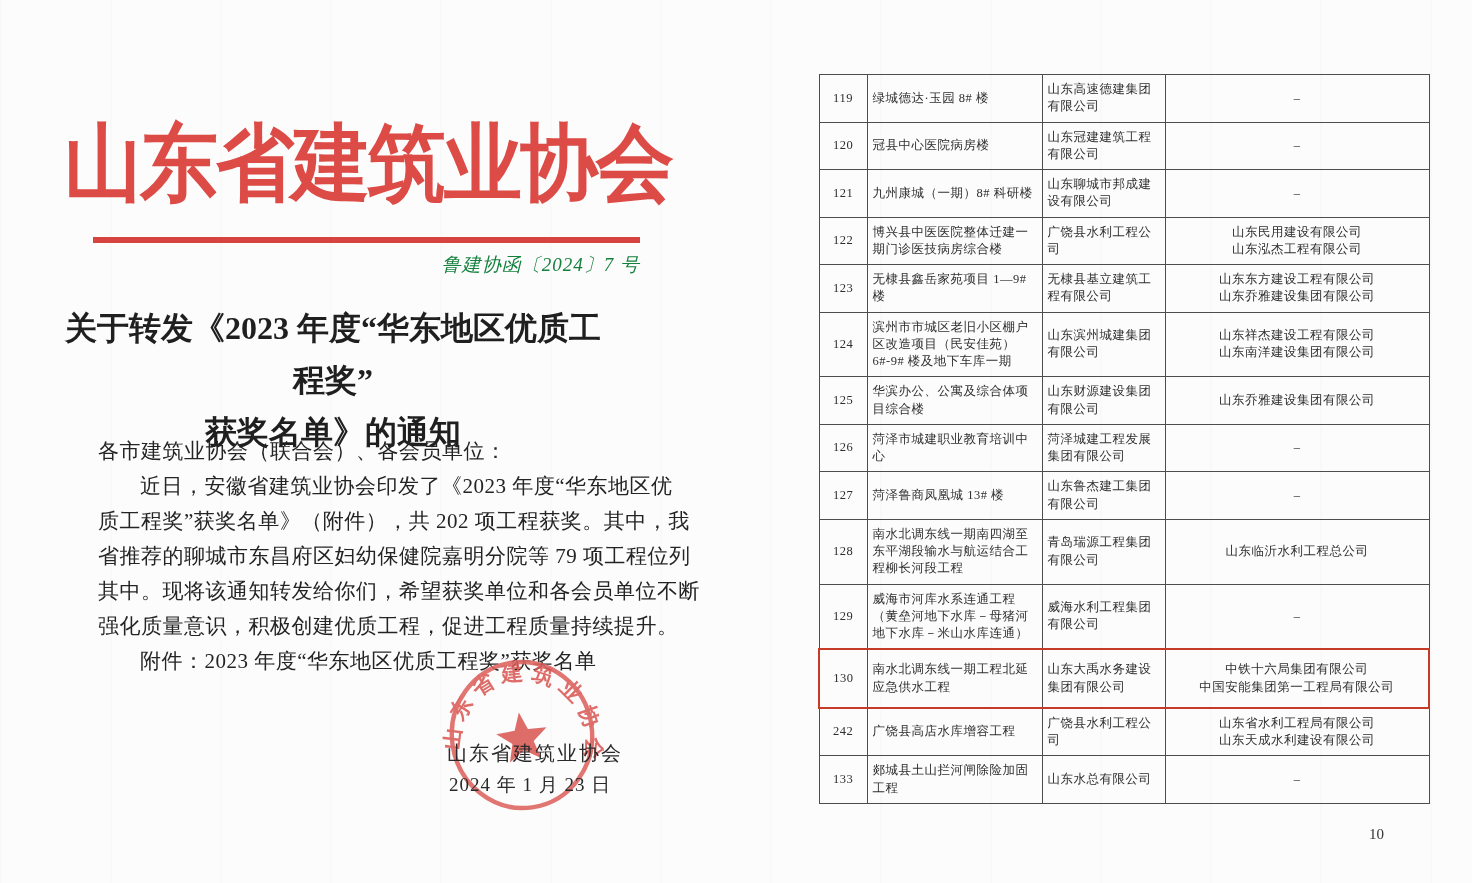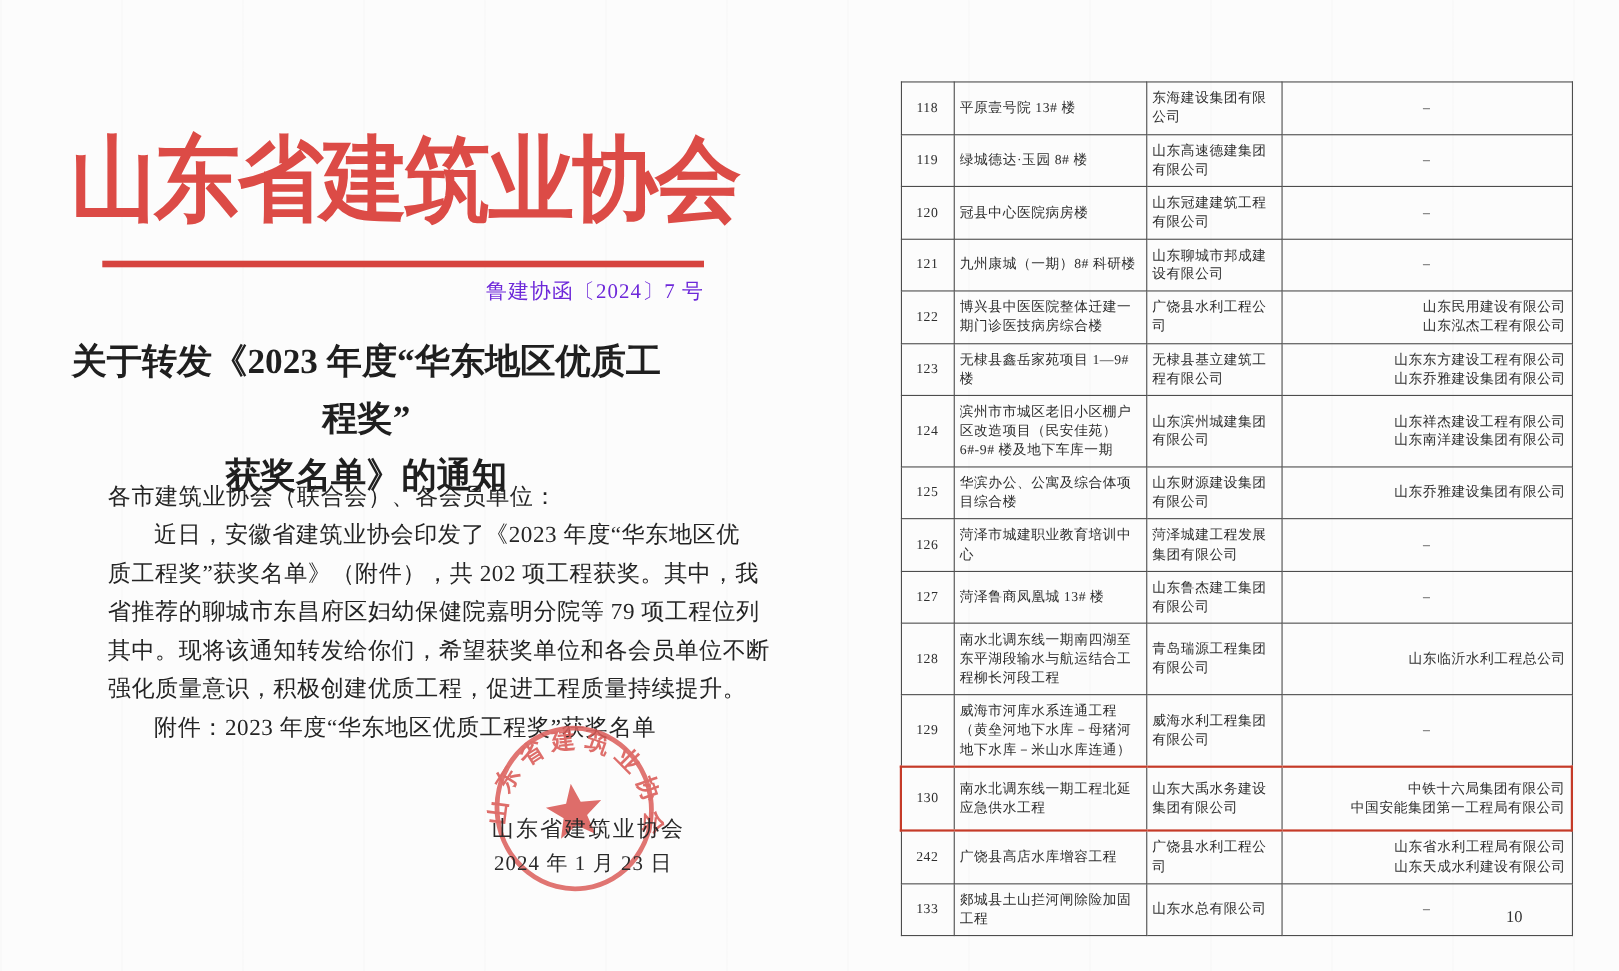--- a/index.html
+++ b/index.html
@@ -17,21 +17,21 @@
 
   
   .letter-page{position:absolute;left:0;top:0;width:736px;height:883px;}
   .org-title{
     position:absolute;left:0;top:112px;width:736px;margin:0;
     text-align:center;font-size:78px;font-weight:bold;
     color:#dc4b46;letter-spacing:-2px;white-space:nowrap;
     transform:scaleY(1.08);
   }
   .red-rule{position:absolute;left:93px;top:237px;width:547px;height:6px;background:#d6443f;}
-  .doc-no{position:absolute;left:95px;top:252px;width:545px;text-align:right;font-size:19px;letter-spacing:1px;color:#6d28d9;}
+  .doc-no{position:absolute;left:95px;top:252px;width:545px;text-align:right;font-size:19px;letter-spacing:1px;color:#15803d;font-style:italic;}
   .heading{position:absolute;left:63px;top:302px;width:540px;text-align:center;font-weight:bold;font-size:32px;line-height:52px;color:#1f1f1f;}
   .letter-body{position:absolute;left:98px;top:434px;width:615px;font-size:21px;color:#242424;}
   .letter-body .bline{height:35px;line-height:35px;letter-spacing:0.5px;white-space:nowrap;}
   .letter-body .indent{padding-left:42px;}
 
   .seal{position:absolute;left:443px;top:656px;width:158px;height:158px;transform:rotate(-8deg);opacity:0.88;}
   .signature{position:absolute;left:447px;top:740px;font-size:20px;letter-spacing:2px;color:#2a2a2a;z-index:2;white-space:nowrap;}
   .sign-date{position:absolute;left:449px;top:772px;font-size:19px;letter-spacing:1px;color:#2a2a2a;z-index:2;white-space:nowrap;}
 
   
@@ -42,21 +42,21 @@
     font-size:12.5px;color:#2e2e2e;
   }
   table.award td{
     border:1px solid #4d4d4d;
     padding:6px 5px;line-height:1.38;vertical-align:middle;
     letter-spacing:0.5px;
   }
   td.c-no{width:37px;text-align:center;}
   td.c-project{width:164px;text-align:left;}
   td.c-contractor{width:112px;text-align:left;}
-  td.c-participants{width:253px;text-align:right;padding-left:10px;white-space:pre-line;}
+  td.c-participants{width:253px;text-align:center;padding-left:10px;white-space:pre-line;}
   td.c-participants.dash{text-align:center;padding-left:5px;}
   tr{height:38px;}
   tr.hl td{border-top:2.5px solid #c53b28;border-bottom:2.5px solid #c53b28;padding-top:11px;padding-bottom:11px;}
   tr.hl td:first-child{border-left:2.5px solid #c53b28;}
   tr.hl td:last-child{border-right:2.5px solid #c53b28;}
   .page-no{position:absolute;left:82px;top:826px;width:566px;text-align:right;font-size:15px;color:#333;}
 </style>
 </head>
 <body>
 
@@ -92,26 +92,20 @@
         <polygon points="80,57 86.8,74.7 105.7,75.7 90.9,87.6 95.9,105.8 80,95.5 64.1,105.8 69.1,87.6 54.3,75.7 73.2,74.7" fill="#da5a56"></polygon>
       </svg>
     </div>
     <div class="signature">山东省建筑业协会</div>
     <div class="sign-date">2024 年 1 月 23 日</div>
   </section>
 
   <section class="table-page">
     <table class="award">
       <tbody id="award-tbody">
-          <tr>
-    <td class="c-no">118</td>
-    <td class="c-project">平原壹号院 13# 楼</td>
-    <td class="c-contractor">东海建设集团有限公司</td>
-    <td class="c-participants dash">–</td>
-  </tr>
           <tr>
     <td class="c-no">119</td>
     <td class="c-project">绿城德达·玉园 8# 楼</td>
     <td class="c-contractor">山东高速德建集团有限公司</td>
     <td class="c-participants dash">–</td>
   </tr>
           <tr>
     <td class="c-no">120</td>
     <td class="c-project">冠县中心医院病房楼</td>
     <td class="c-contractor">山东冠建建筑工程有限公司</td>

